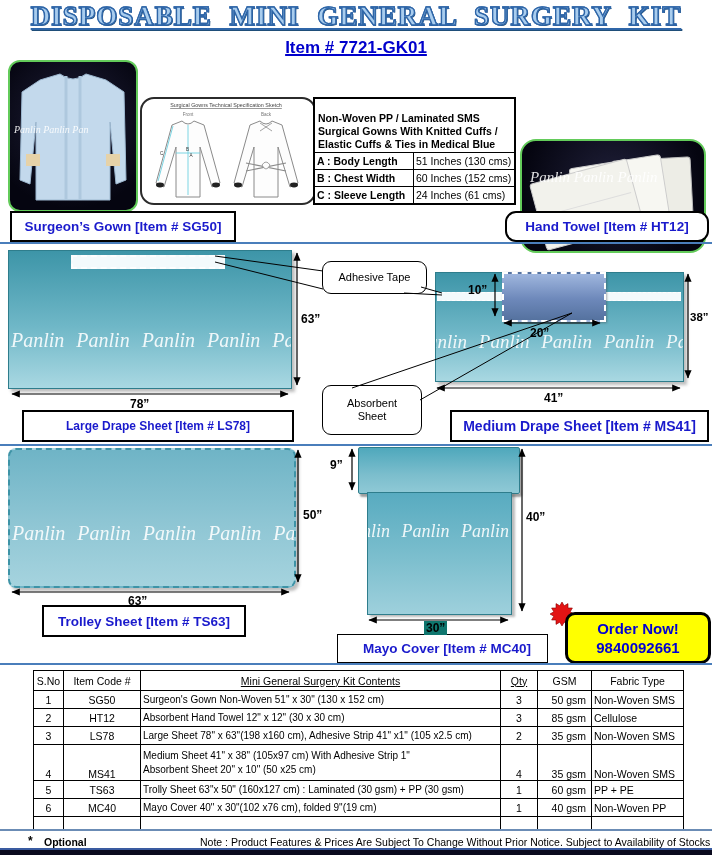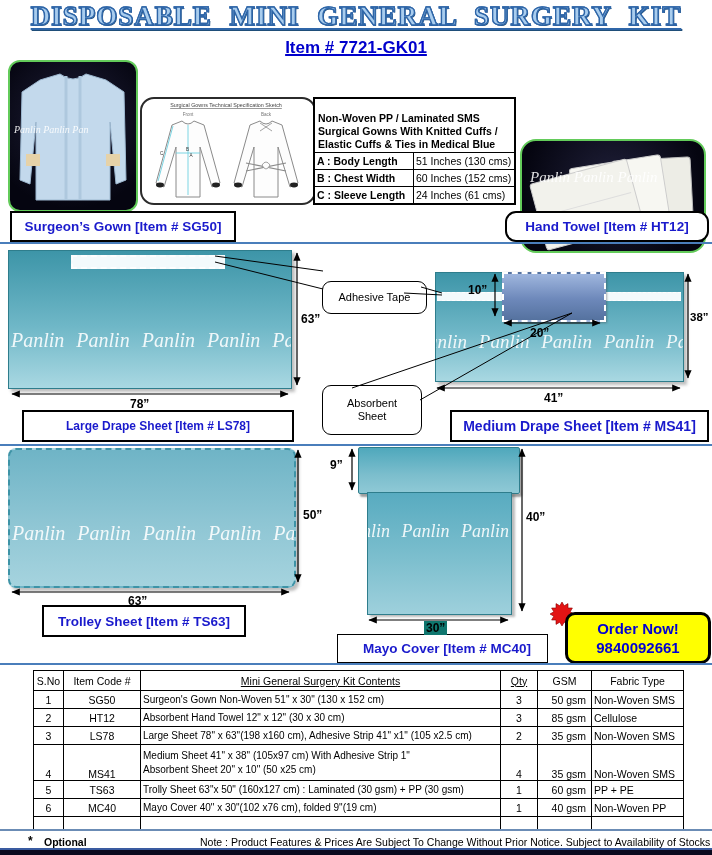--- a/index.html
+++ b/index.html
@@ -76,21 +76,21 @@
   .tape-strip-medium{position:absolute;left:1px;top:19px;width:244px;height:7px;background:#f3fafc;
       border-top:1px dashed #fff;border-bottom:1px dashed #fff;}
   .absorbent-pad{position:absolute;left:502px;top:272px;width:100px;height:46px;
       background:linear-gradient(#9fb6de 0%,#6d88ba 55%,#55729f 100%);
       border:2px dashed #fff;box-shadow:1px 1px 2px rgba(60,60,60,0.4);}
 
   
   .callout{position:absolute;border:1.5px solid #000;border-radius:9px;background:#fff;
       display:flex;align-items:center;justify-content:center;text-align:center;
       font-size:11px;line-height:13px;}
-  .co-tape{left:322px;top:261px;width:103px;height:31px;margin-top:20px;}
+  .co-tape{left:322px;top:261px;width:103px;height:31px;}
   .co-abs{left:322px;top:385px;width:98px;height:48px;}
 
   
   .dim{position:absolute;font-size:12px;font-weight:600;color:#000;white-space:nowrap;}
   .dim.bg{background:#0f766e;padding:0 2px;text-align:right;}
 
   
   .order-box{position:absolute;left:565px;top:612px;width:140px;height:46px;background:#ffff00;
       border:3px solid #000;border-radius:10px;display:flex;flex-direction:column;align-items:center;justify-content:center;
       font-weight:bold;color:#0000d4;font-size:15px;line-height:19px;cursor:pointer;}

